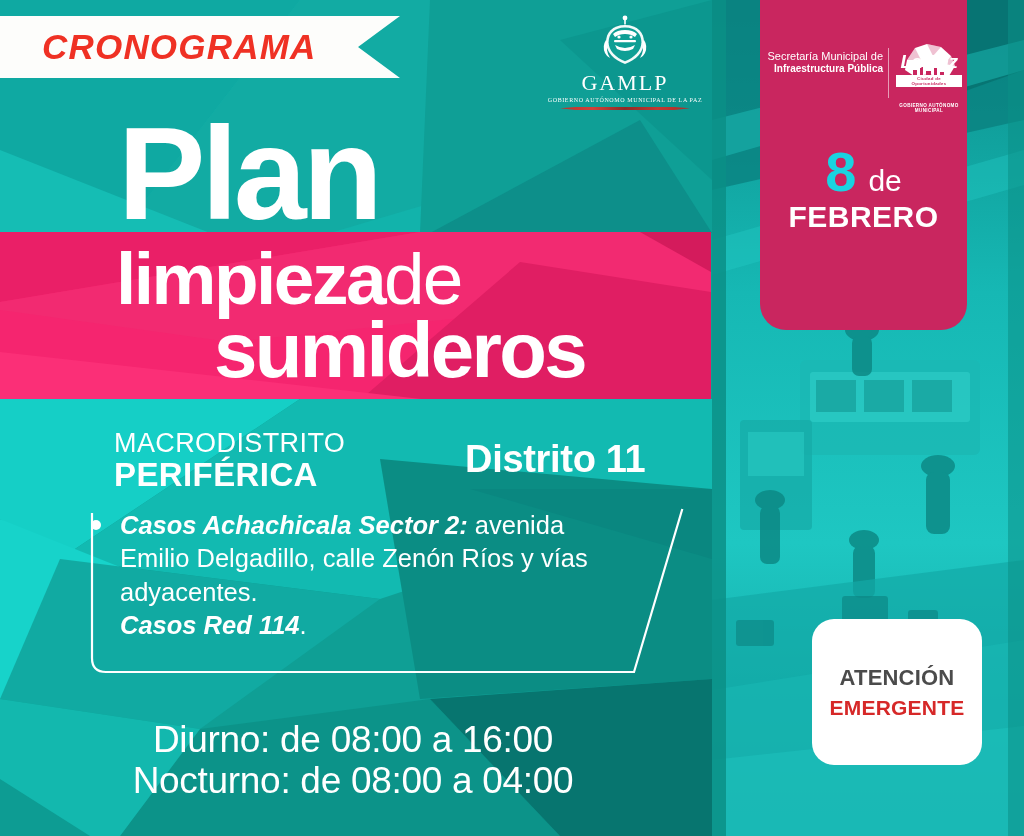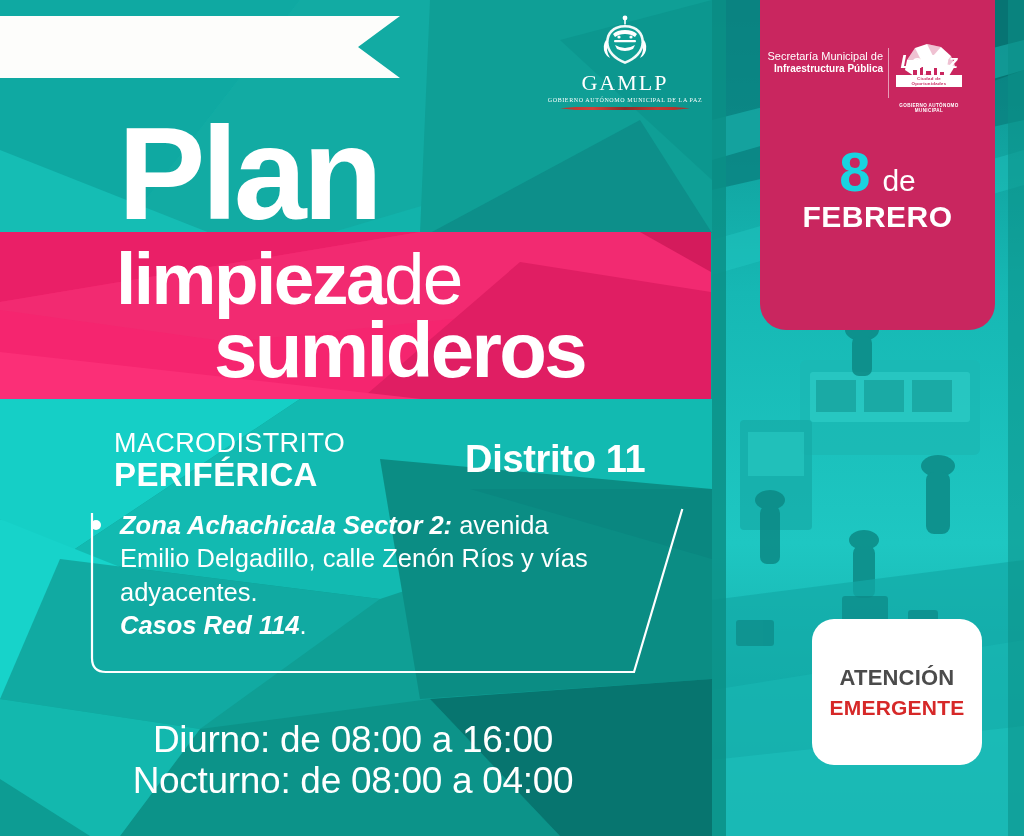--- a/index.html
+++ b/index.html
@@ -36,21 +36,21 @@
   
   #gamlp{position:absolute;left:540px;top:14px;width:170px;height:108px;text-align:center;color:#fff;}
   #gamlpName{font-size:22px;letter-spacing:2px;font-family:"Liberation Serif", serif;line-height:1;margin-top:2px;}
   #gamlpSub{font-size:6.0px;letter-spacing:.6px;font-family:"Liberation Serif", serif;margin-top:3px;}
   #gamlpRule{margin:4px auto 0;width:130px;height:3px;
     background:linear-gradient(90deg,#b9322c 0%,#d0433a 25%,#8e2b27 50%,#c23a32 75%,#a82f2a 100%);
     clip-path:polygon(0 40%,12% 0,88% 0,100% 40%,88% 100%,12% 100%);}
 
   
   #pinkHead{position:absolute;left:760px;top:0;width:207px;height:330px;background:#c9265f;
-    border-bottom-left-radius:26px;border-bottom-right-radius:26px;padding-left:28px;}
+    border-bottom-left-radius:26px;border-bottom-right-radius:26px;}
   #secWrap{position:absolute;left:5px;top:50px;width:118px;color:#fff;text-align:right;line-height:1.16;}
   #secLine1{font-size:11px;}
   #secLine2{font-size:10px;font-weight:bold;}
   #secDivider{position:absolute;left:128px;top:48px;width:1px;height:50px;background:rgba(255,255,255,.55);}
   #lapaz{position:absolute;left:136px;top:44px;width:66px;text-align:center;}
   #lapazTxt{color:#fff;font-size:19px;font-weight:bold;font-style:italic;letter-spacing:-.5px;line-height:1;}
   #lapazTag{color:#c9265f;background:#fff;display:inline-block;font-size:4.4px;font-weight:bold;
      letter-spacing:.3px;padding:1px 3px;margin-top:1px;}
   #lapazSub{color:#fff;font-size:4.6px;font-weight:bold;letter-spacing:.35px;margin-top:14px;}
 
@@ -198,20 +198,21 @@
 
       <rect x="0" y="0" width="14" height="836" fill="#0b8f86" opacity=".85"></rect>
       <rect x="296" y="0" width="16" height="836" fill="#0b8f86" opacity=".55"></rect>
     </svg>
   </div>
 
   <div id="cronoWrap">
     <svg id="cronoShape" viewBox="0 0 400 62" preserveAspectRatio="none">
       <polygon points="0,0 400,0 358,31 400,62 0,62" fill="#fdfdfb"></polygon>
     </svg>
+    <div id="cronoText">CRONOGRAMA</div>
   </div>
 
   <div id="gamlp">
     <svg width="66" height="52" viewBox="0 0 66 52">
       <g fill="#ffffff">
         <circle cx="33" cy="4" r="2.4"></circle>
         <rect x="32.2" y="5.5" width="1.6" height="5"></rect>
         <path d="M33 11 C20 11 14 19 14 28 C14 38 22 46 33 50 C44 46 52 38 52 28 C52 19 46 11 33 11 Z" opacity=".95"></path>
         <path d="M33 13.5 C22 13.5 16.6 20.4 16.6 28.2 C16.6 36.6 23.6 43.6 33 47.2 C42.4 43.6 49.4 36.6 49.4 28.2 C49.4 20.4 44 13.5 33 13.5 Z" fill="#0e9f95"></path>
         <path d="M21 20 q4 -4 12 -4 q8 0 12 4 l-2 3 q-4 -3 -10 -3 q-6 0 -10 3 Z"></path>
@@ -277,21 +278,21 @@
   </div>
 
   <div id="titleLine3">sumideros</div>
   <div id="distrito">Distrito 11</div>
 
   <svg id="bracket" viewBox="0 0 600 176">
     <path d="M6 6 L6 150 Q6 164 20 164 L548 164 L596 2" fill="none" stroke="#ffffff" stroke-width="2.2" stroke-linecap="square"></path>
   </svg>
   <div id="bulletDot"></div>
   <div id="bodyText">
-    <span class="bi">Zona Achachicala Sector 2:</span><span> avenida Emilio Delgadillo, calle Zenón Ríos y vías adyacentes.</span><br>
+    <span class="bi">Casos Achachicala Sector 2:</span><span> avenida Emilio Delgadillo, calle Zenón Ríos y vías adyacentes.</span><br>
     <span class="bi">Casos Red 114</span><span>.</span>
   </div>
 
   <div id="schedule">
     <div><span>Diurno: de </span><b>08:00</b><span> a </span><b>16:00</b></div>
     <div><span>Nocturno: de </span><b>08:00</b><span> a </span><b>04:00</b></div>
   </div>
 
   <div id="atencion">
     <div id="atTop">ATENCIÓN</div>

